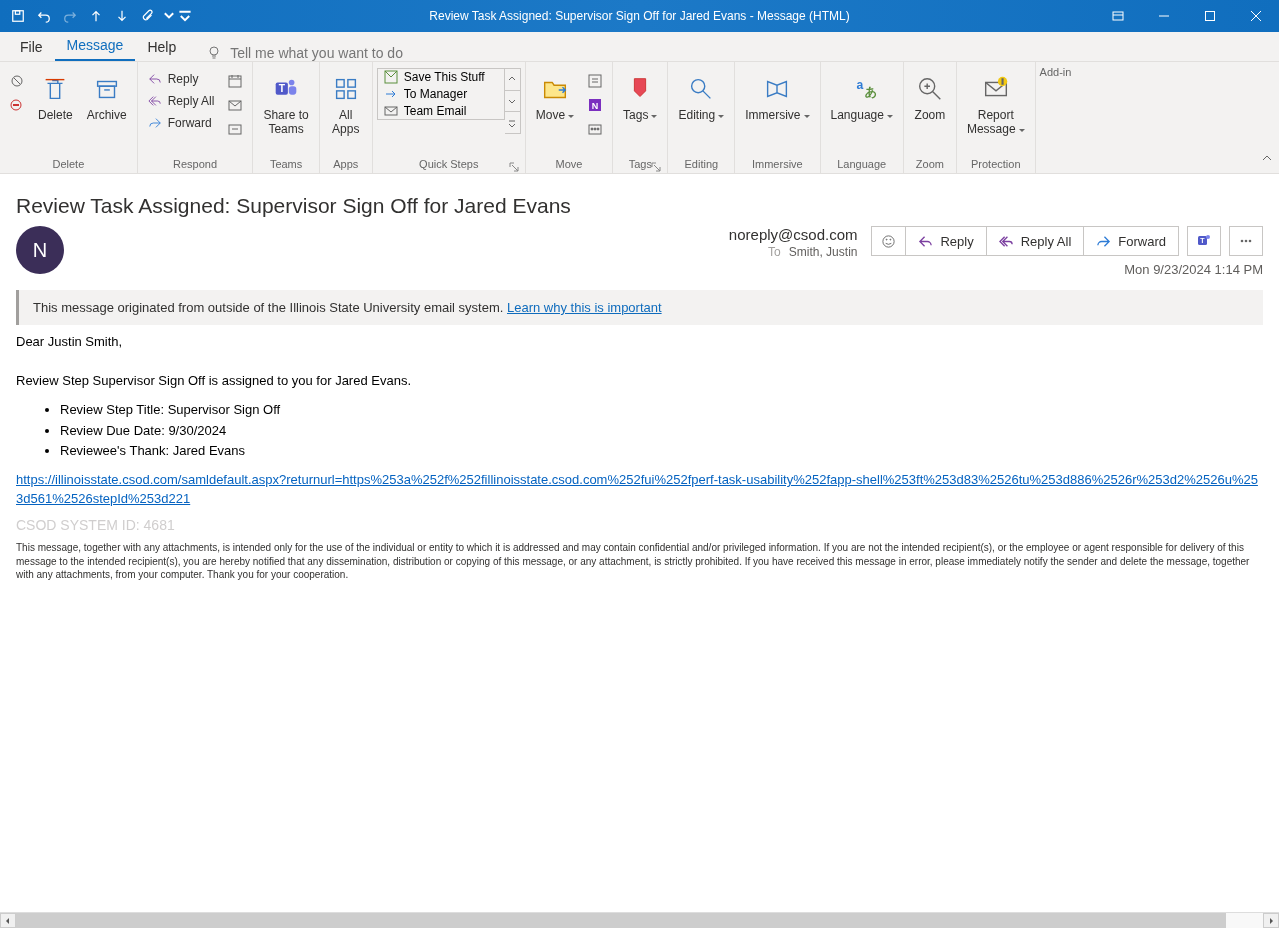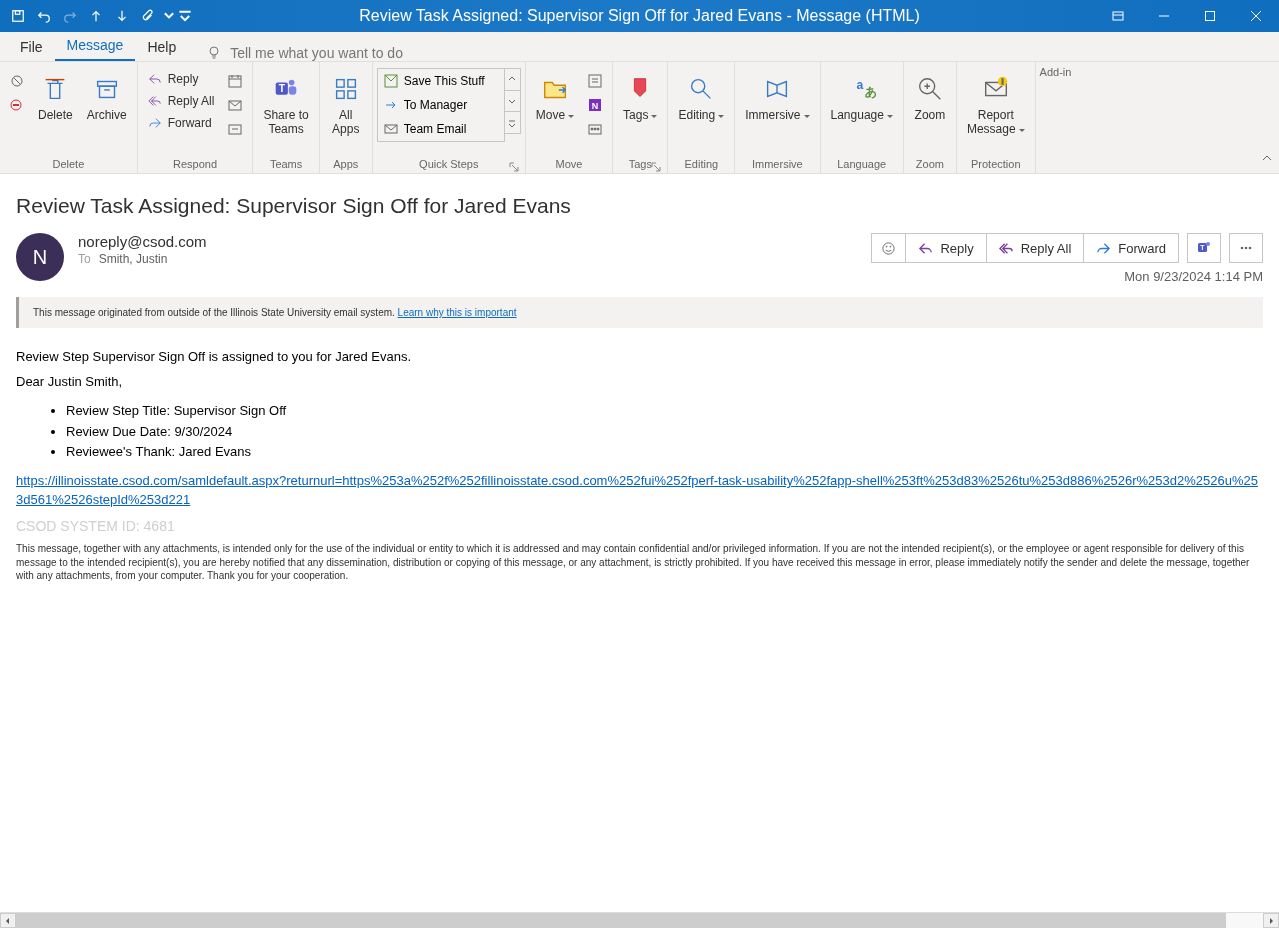--- a/index.html
+++ b/index.html
@@ -2,21 +2,21 @@
 <html><head>
 <meta charset="utf-8">
 <style>
   * { box-sizing: border-box; margin: 0; padding: 0; }
   html, body { width: 1279px; height: 928px; font-family: "Segoe UI", Arial, sans-serif; background: #fff; overflow: hidden; }
   
   .titlebar { height: 32px; background: linear-gradient(90deg,#106ebe 0%,#1c79c7 50%,#106ebe 100%); display: flex; align-items: center; color: #fff; font-size: 12px; position: relative; }
   .qat { display: flex; align-items: center; gap: 2px; padding-left: 6px; }
   .qat-btn { width: 24px; height: 24px; display: flex; align-items: center; justify-content: center; cursor: pointer; border-radius:2px; }
   .qat svg { width:14px; height:14px; fill:none; stroke:#fff; stroke-width:1.4; }
-  .title-text { position:absolute; left:50%; transform:translateX(-50%); white-space:nowrap; font-size:16px; }
+  .title-text { position:absolute; left:50%; transform:translateX(-50%); white-space:nowrap; font-size:12px; }
   .win-ctrls { position:absolute; right:0; top:0; display:flex; height:32px; }
   .win-btn { width:46px; display:flex;align-items:center;justify-content:center;cursor:pointer; }
   .win-btn svg { width:12px;height:12px;stroke:#fff;fill:none;stroke-width:1; }
   
   .menubar { height:30px; background:#f3f2f1; display:flex; align-items:flex-end; border-bottom:1px solid #e1dfdd; padding-left:8px; gap:0; }
   .menu-tab { padding:6px 12px 6px; font-size:14px; color:#323130; cursor:pointer; }
   .menu-tab.active { border-bottom:2px solid #106ebe; color:#106ebe; font-weight:400; }
   .tellme { display:flex; align-items:center; gap:8px; margin-left:18px; color:#767676; font-size:14px; }
   .tellme svg { width:16px; height:16px; stroke:#767676; fill:none; }
   
@@ -27,55 +27,55 @@
   .bigbtn { display:flex; flex-direction:column; align-items:center; justify-content:flex-start; padding:4px 6px 0; cursor:pointer; border-radius:3px; min-width:44px; }
   .bigbtn .ic { height:34px; display:flex; align-items:center; justify-content:center; }
   .bigbtn .ic svg { width:30px; height:30px; }
   .bigbtn .lbl { font-size:12px; color:#323130; text-align:center; line-height:14px; margin-top:2px; white-space:pre; }
   .smallcol { display:flex; flex-direction:column; gap:0; }
   .smallbtn { display:flex; align-items:center; gap:6px; padding:2px 6px; cursor:pointer; border-radius:3px; height:22px; font-size:12px; color:#323130; white-space:nowrap;}
   .smallbtn svg { width:14px; height:14px; flex:0 0 14px; }
   .iconcol { display:flex; flex-direction:column; gap:2px; padding-top:2px; }
   .iconbtn24 { width:26px;height:22px;display:flex;align-items:center;justify-content:center;cursor:pointer;border-radius:3px; }
   .iconbtn24 svg{width:16px;height:16px;}
-  .qs-list { border:1px solid #c8c6c4; width:128px; height:74px; display:flex; flex-direction:column; }
+  .qs-list { border:1px solid #c8c6c4; width:128px; height:52px; display:flex; flex-direction:column; }
   .qs-item { flex:1; display:flex; align-items:center; gap:6px; padding:0 6px; font-size:12px; cursor:pointer; }
   .qs-item svg{width:14px;height:14px;}
   .qs-scroll { width:16px; display:flex;flex-direction:column; border-left:1px solid #c8c6c4;}
   .qs-scroll div{flex:1;display:flex;align-items:center;justify-content:center;cursor:pointer;border-bottom:1px solid #c8c6c4;}
   .qs-scroll div:last-child{border-bottom:none;}
   .qs-scroll svg{width:8px;height:8px;stroke:#666;fill:none;}
   .ribbon-collapse { position:absolute; right:6px; bottom:4px; cursor:pointer; }
   .ribbon-collapse svg{width:12px;height:12px;stroke:#666;fill:none;}
   .dlaunch { position:absolute; right:4px; bottom:3px; width:12px;height:12px;cursor:pointer;}
   .dlaunch svg{width:10px;height:10px;stroke:#888;fill:none;}
   
   .msg-area { padding:12px 16px 0; }
-  .subject { font-size:21px; color:#323130; font-weight:400; margin:8px 0 15px; }
+  .subject { font-size:21px; color:#323130; font-weight:400; margin:8px 0 8px; }
   .hdr-row { display:flex; align-items:flex-start; gap:14px; position:relative; }
   .avatar { width:48px;height:48px;border-radius:50%;background:#3b2e58;color:#fff;display:flex;align-items:center;justify-content:center;font-size:20px; flex-shrink:0;}
-  .from-block { flex:1; }
+  .from-block { flex:1;text-align:right; }
   .from { font-size:15px; color:#323130; }
   .to { font-size:12px; color:#605e5c; margin-top:2px;}
   .to .lbl2{color:#a19f9d;margin-right:8px;}
   .actions-row { display:flex; gap:0; }
   .act-btn { border:1px solid #c8c6c4; background:#fff; height:30px; padding:0 12px; display:flex; align-items:center; gap:7px; font-size:13px; cursor:pointer; color:#323130;}
   .act-btn:not(:first-child){border-left:none;}
   .act-btn svg{width:15px;height:15px;}
   .act-ic { border:1px solid #c8c6c4; width:34px;height:30px;display:flex;align-items:center;justify-content:center;cursor:pointer;margin-left:8px;}
   .act-ic svg{width:16px;height:16px;}
   .timestamp { position:absolute; right:0; top:36px; font-size:13px; color:#605e5c;}
   
-  .ext-banner { margin:16px 0 8px; background:#f3f2f1; border-left:3px solid #a19f9d; padding:10px 14px; font-size:10px; color:#323130;}
+  .ext-banner { margin:16px 0 8px; background:#f3f2f1; border-left:3px solid #a19f9d; padding:10px 14px; font-size:13px; color:#323130;}
   .ext-banner a{color:#0f6cbd;text-decoration:underline;cursor:pointer;}
   
   .body-text { font-family: Verdana, Geneva, sans-serif; font-size:13px; color:#000; line-height:1.45; }
   .body-text p{margin:6px 0;}
   .body-text ul{margin:10px 0 10px 40px;}
-  .body-text li{margin:2px 10px;}
+  .body-text li{margin:2px 4px;}
   .body-text a.lnk{color:#0563c1;text-decoration:underline;word-break:break-all;cursor:pointer;}
   .sysid{color:#d0cece;font-size:14px;margin-top:100px;}
   .disclaimer{font-size:10px;color:#323130;margin-top:6px;line-height:1.35;}
   
   .hscroll{position:absolute;left:0;right:0;bottom:0;height:16px;background:#f0f0f0;border-top:1px solid #ddd;display:flex;}
   .hs-btn{width:16px;display:flex;align-items:center;justify-content:center;background:#f0f0f0;border:1px solid #ccc;cursor:pointer;}
   .hs-track{flex:1;background:#f8f8f8;position:relative;}
   .hs-thumb{position:absolute;left:0;top:0;bottom:0;width:97%;background:#cdcdcd;}
   .hs-btn svg{width:8px;height:8px;fill:#555;}
   .drop-caret::after{content:"";display:inline-block;margin-left:3px;border:3px solid transparent;border-top-color:#666;transform:translateY(2px);}
@@ -531,22 +531,22 @@
         </div>
     </div>
     <div class="timestamp">Mon 9/23/2024 1:14 PM</div>
   </div>
 
   <div class="ext-banner">
     <span>This message originated from outside of the Illinois State University email system. </span><a>Learn why this is important</a>
   </div>
 
   <div class="body-text">
+    <p>Dear Justin Smith,</p>
     <p style="margin-top:20px">Review Step Supervisor Sign Off is assigned to you for Jared Evans.</p>
-    <p>Dear Justin Smith,</p>
     <ul>
       <li>Review Step Title: Supervisor Sign Off</li>
       <li>Review Due Date: 9/30/2024</li>
       <li>Reviewee's Thank: Jared Evans</li>
     </ul>
     <p><a class="lnk">https://illinoisstate.csod.com/samldefault.aspx?returnurl=https%253a%252f%252fillinoisstate.csod.com%252fui%252fperf-task-usability%252fapp-shell%253ft%253d83%2526tu%253d886%2526r%253d2%2526u%253d561%2526stepId%253d221</a></p>
     <p class="sysid">CSOD SYSTEM ID: 4681</p>
     <p class="disclaimer">This message, together with any attachments, is intended only for the use of the individual or entity to which it is addressed and may contain confidential and/or privileged information. If you are not the intended recipient(s), or the employee or agent responsible for delivery of this message to the intended recipient(s), you are hereby notified that any dissemination, distribution or copying of this message, or any attachment, is strictly prohibited. If you have received this message in error, please immediately notify the sender and delete the message, together with any attachments, from your computer. Thank you for your cooperation.</p>
   </div>
 </div>

